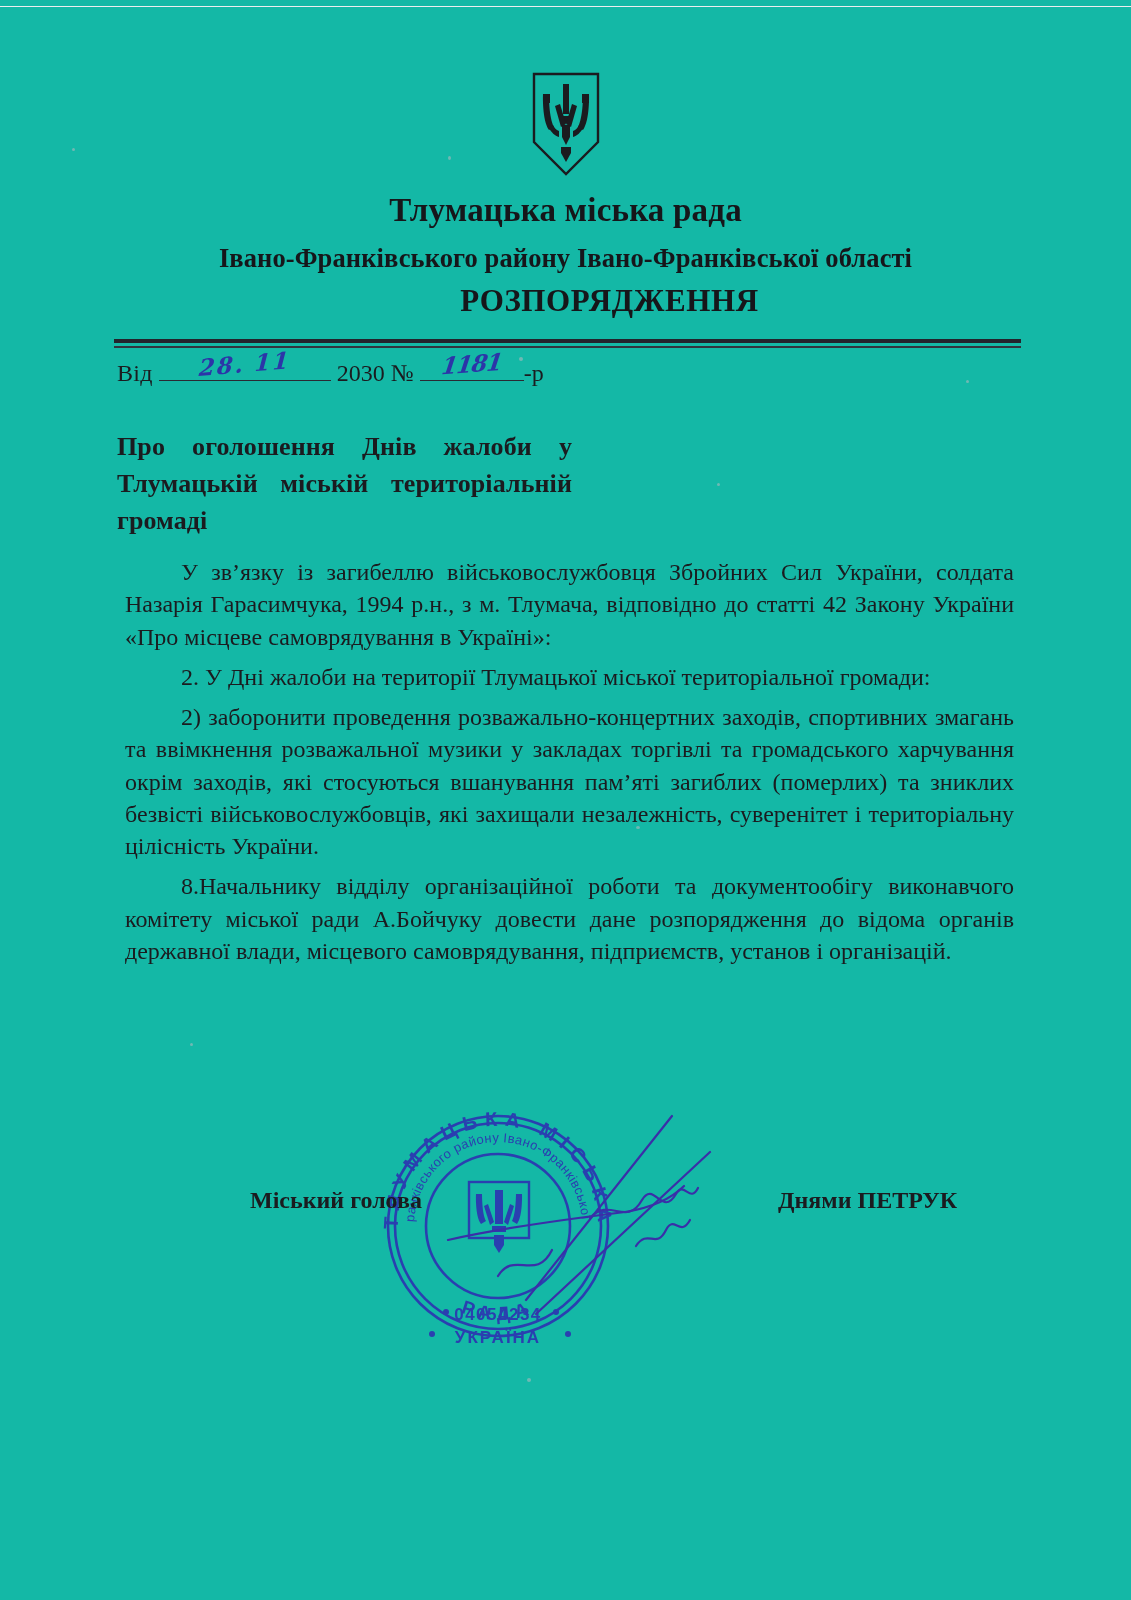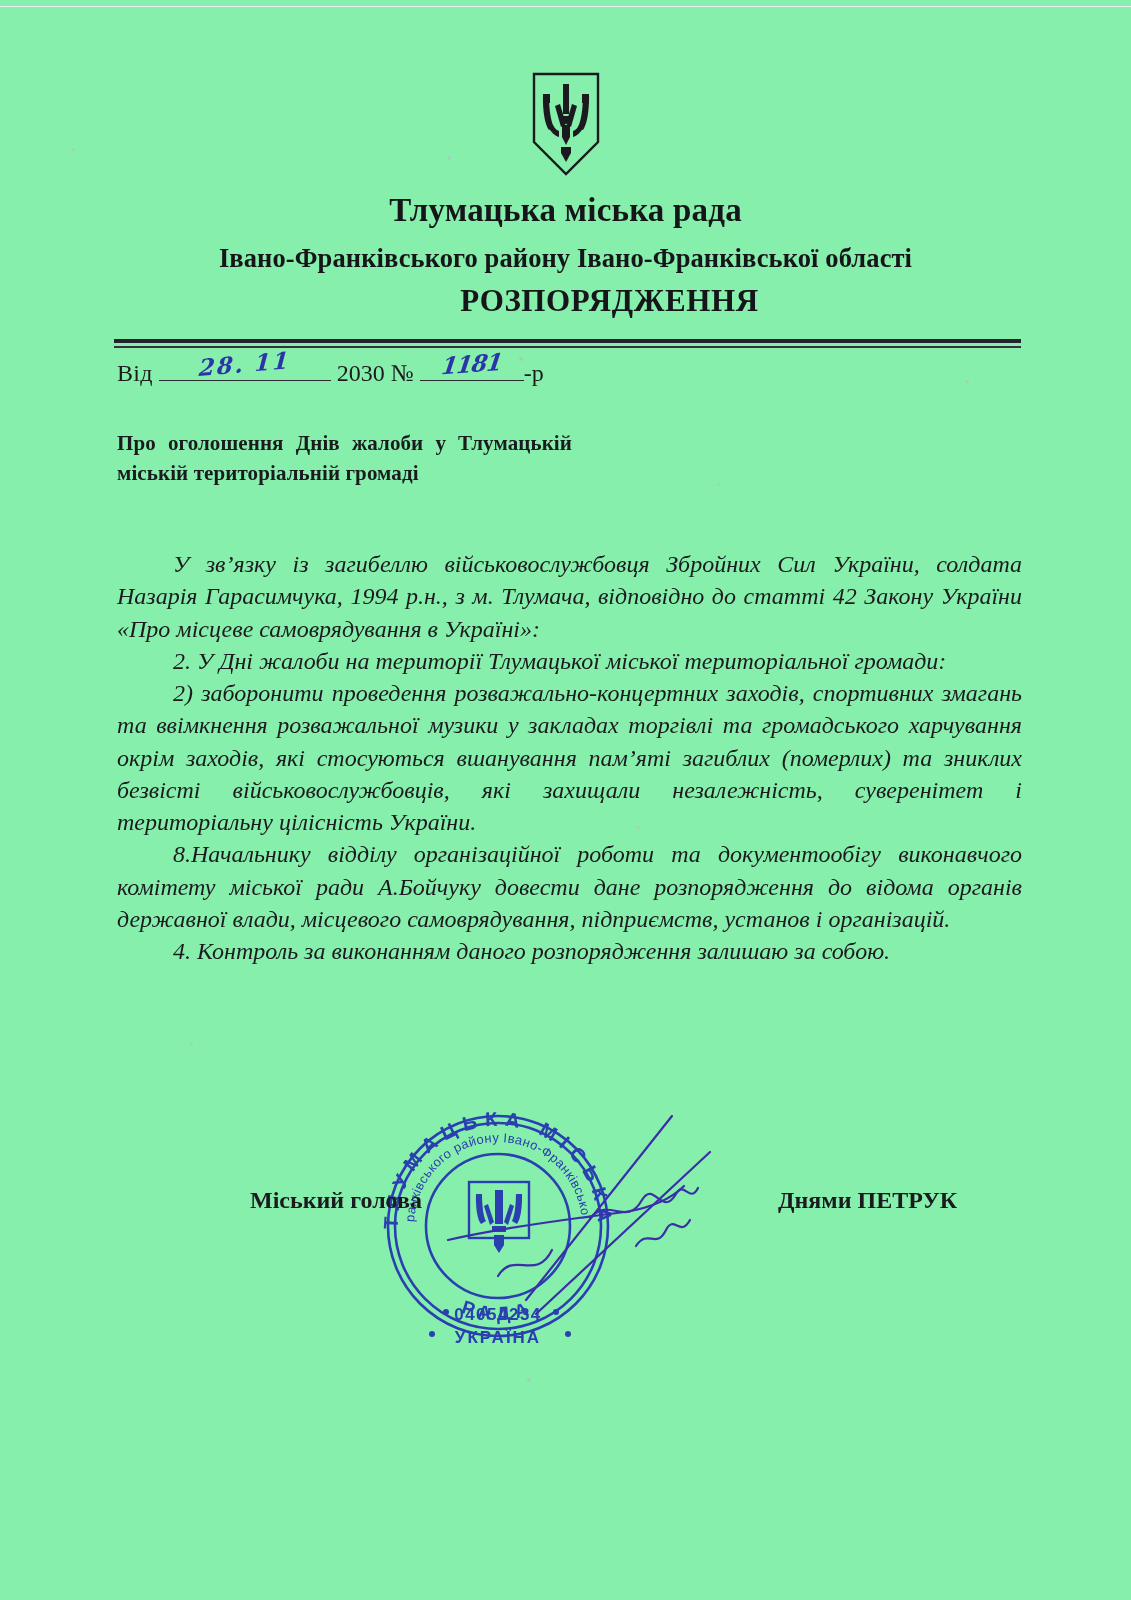--- a/index.html
+++ b/index.html
@@ -4,21 +4,21 @@
 <style>
   html, body {
     margin: 0;
     padding: 0;
     background: #ffffff;
   }
   .page {
     position: relative;
     width: 1131px;
     height: 1600px;
-    background: #86efac;
+    background: #14b8a6;
     overflow: hidden;
     font-family: "Liberation Serif", "DejaVu Serif", serif;
     color: #1b1b1f;
   }
 
   
   .emblem-wrap {
     position: absolute;
     top: 72px;
     left: 0;
@@ -115,43 +115,42 @@
     transform: rotate(-4deg) skewX(-12deg);
     letter-spacing: -1px;
   }
 
   
   .subject {
     position: absolute;
     left: 117px;
     top: 428px;
     width: 455px;
-    font-size: 21px;
+    font-size: 26px;
     font-weight: bold;
     line-height: 1.43;
     text-align: justify;
     text-align-last: left;
     letter-spacing: 0.1px;
   }
 
   
   .body {
     position: absolute;
     left: 117px;
     top: 548px;
     width: 905px;
     font-size: 24px;
     line-height: 1.345;
     text-align: justify;
     text-align-last: left;
   }
   .body p {
-    margin: 0;
+    margin: 8px;
     text-indent: 56px;
-    font-style: italic;
   }
   .body p.gap { margin-top: 26px; }
 
   
   .sig-row {
     position: absolute;
     left: 0;
     top: 1187px;
     width: 1131px;
     font-size: 24px;
@@ -255,21 +254,20 @@
     </span><span>-р</span>
   </div>
 
   <div class="subject">Про оголошення Днів жалоби у Тлумацькій міській територіальній громаді</div>
 
   <div class="body">
     <p>У зв’язку із загибеллю військовослужбовця Збройних Сил України, солдата Назарія Гарасимчука, 1994 р.н., з м. Тлумача, відповідно до статті 42 Закону України «Про місцеве самоврядування в Україні»:</p>
     <p>2. У Дні жалоби на території Тлумацької міської територіальної громади:</p>
     <p>2) заборонити проведення розважально-концертних заходів, спортивних змагань та ввімкнення розважальної музики у закладах торгівлі та громадського харчування окрім заходів, які стосуються вшанування пам’яті загиблих (померлих) та зниклих безвісті військовослужбовців, які захищали незалежність, суверенітет і територіальну цілісність України.</p>
     <p>8.Начальнику відділу організаційної роботи та документообігу виконавчого комітету міської ради А.Бойчуку довести дане розпорядження до відома органів державної влади, місцевого самоврядування, підприємств, установ і організацій.</p>
-    <p>4. Контроль за виконанням даного розпорядження залишаю за собою.</p>
   </div>
 
   <svg class="stamp" viewBox="0 0 256 256">
     <defs>
       <path id="arcOuterTop" d="M 28,128 A 100,100 0 0 1 228,128"></path>
       <path id="arcOuterBot" d="M 34,128 A 94,94 0 0 0 222,128"></path>
       <path id="arcInnerTop" d="M 44,128 A 84,84 0 0 1 212,128"></path>
     </defs>
     <g fill="none" stroke="#2a3fb0" stroke-width="2.6">
       <circle cx="128" cy="128" r="110"></circle>

